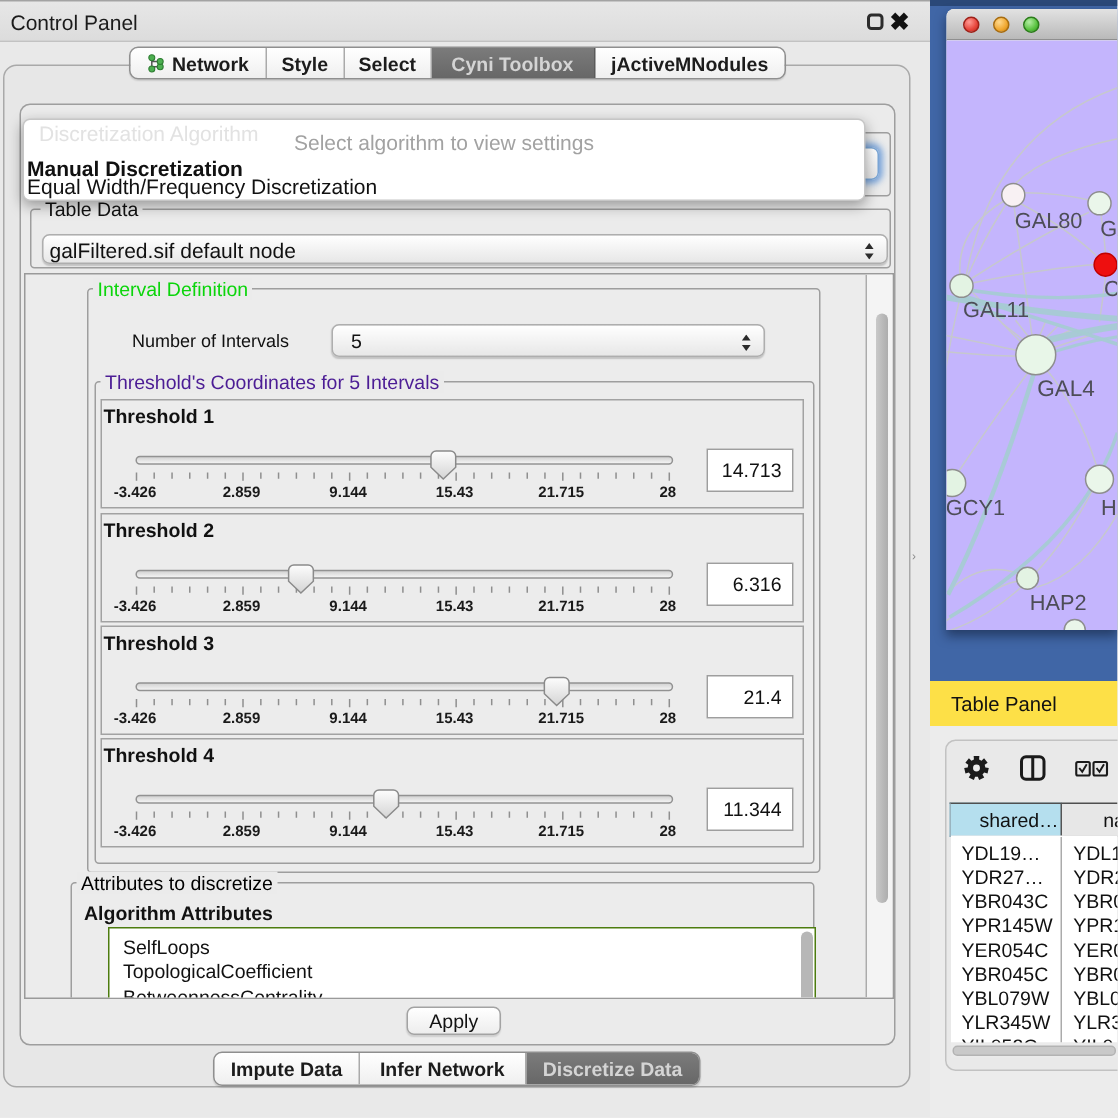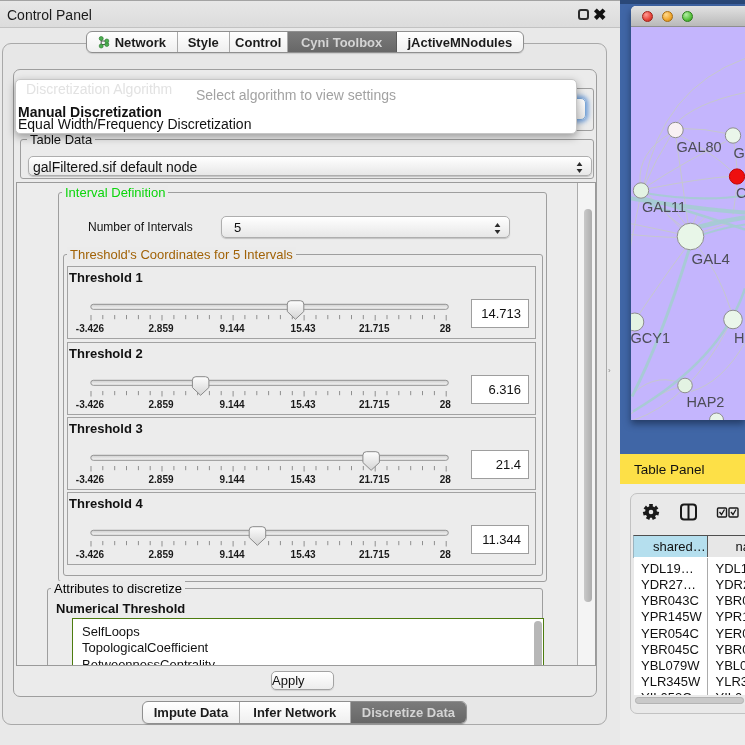--- a/index.html
+++ b/index.html
@@ -33,21 +33,21 @@
 
 .tpanel {position:absolute;left:50px;width:469px;height:73px;border:1px solid #a2a2a2;background:#ececec}
 .ttitle {position:absolute;left:1px;top:3px;font-weight:bold;font-size:13px}
 .tlabs {position:absolute;left:0;top:56px;width:100%;font-size:10px;font-weight:bold;color:#1a1a1a}
 .tl {position:absolute;width:60px;text-align:center}
 .vbox {position:absolute;left:403px;top:32px;width:58px;height:29px;background:#fff;border:1px solid #9e9e9e;font-size:13px;text-align:right;padding:6px 7px 0 0}
 
 #numlist {position:absolute;left:55px;top:435px;width:472px;height:60px;background:#fff;border:1px solid #4d7c0f;font-size:13px}
 #lthumb {position:absolute;right:1px;top:2px;width:8.5px;height:70px;border-radius:4px;background:#b7b7b7}
 
-#apply {position:absolute;left:271px;top:671px;width:63px;height:18.5px;border:1px solid #a3a3a3;border-radius:5px;background:linear-gradient(#ffffff,#ededed);font-size:13px;line-height:17px;box-shadow:0 1px 1px rgba(0,0,0,0.12)}
+#apply {position:absolute;left:271px;top:671px;width:63px;height:18.5px;border:1px solid #a3a3a3;border-radius:5px;background:linear-gradient(#ffffff,#ededed);font-size:13px;text-align:center;line-height:17px;box-shadow:0 1px 1px rgba(0,0,0,0.12)}
 
 #popup {position:absolute;left:15px;top:79px;width:562px;height:54.5px;background:#fff;border:1px solid #c6c6c6;border-radius:5px;box-shadow:0 3px 9px rgba(0,0,0,0.35)}
 
 #bluepanel {position:absolute;left:620px;top:0;width:125px;height:454px;background:#4066a6}
 #bluetop {position:absolute;left:620px;top:0;width:125px;height:4px;background:#2a4878}
 #netwin {position:absolute;left:631px;top:5.5px;width:114px;height:414.5px;background:#fff;border-top-left-radius:5px;box-shadow:0 4px 7px rgba(10,20,40,0.5)}
 #nettitle {position:absolute;left:0;top:0;width:114px;height:21px;background:linear-gradient(#e2e2e2,#b9b9b9);border-bottom:1px solid #8f8f8f;border-top-left-radius:5px}
 .tl-btn {position:absolute;top:5.5px;width:11px;height:11px;border-radius:50%}
 #netcontent {position:absolute;left:631px;top:26.5px;width:114px;height:393.5px;background:#c4b5fd;overflow:hidden}
 #tphead {position:absolute;left:620px;top:454px;width:125px;height:30px;background:#fde047}
@@ -73,21 +73,21 @@
 
 <div class="seg" id="toptabs">
   <div class="s" style="width:91px"><svg width="13" height="13" viewBox="0 0 13 13" style="margin-right:4px">
         <path d="M3.2,2.5 V10 M3.2,8.5 H8.3 M3.2,5 H8.3" stroke="#555" stroke-width="1" fill="none"></path>
         <circle cx="3.2" cy="2.5" r="2" fill="#4caf50" stroke="#2e7d32" stroke-width="0.7"></circle>
         <circle cx="3.2" cy="10" r="2" fill="#4caf50" stroke="#2e7d32" stroke-width="0.7"></circle>
         <circle cx="8.8" cy="8.5" r="2" fill="#4caf50" stroke="#2e7d32" stroke-width="0.7"></circle>
         <circle cx="8.8" cy="5" r="2" fill="#4caf50" stroke="#2e7d32" stroke-width="0.7"></circle>
       </svg>Network</div>
   <div class="s" style="width:52.5px">Style</div>
-  <div class="s" style="width:58px">Control</div>
+  <div class="s" style="width:58px">Select</div>
   <div class="s sel" style="width:109.5px">Cyni Toolbox</div>
   <div class="s" style="width:127px">jActiveMNodules</div>
 </div>
 
 <div id="inner">
 
   <div class="group" style="left:6px;top:18px;width:574px;height:43px">
     <span class="glabel" style="left:6px;color:#8a8a8a">Discretization Algorithm</span>
   </div>
   <div class="combo" style="left:527px;top:28px;width:45px;height:22px;box-shadow:0 0 4px 2.5px rgba(100,150,215,0.85);border-color:#7ba7d7"></div>
@@ -127,21 +127,21 @@
   <div class="combo" style="left:204px;top:32.5px;width:289px;height:22.5px">
     <span class="txt" style="top:3px;left:12px">5</span>
     <span class="arr" style="top:6px">
         <svg width="7" height="11" viewBox="0 0 7 11">
           <path d="M3.5,0 L6.4,4 H0.6 Z" fill="#2b2b2b"></path>
           <path d="M3.5,11 L6.4,7 H0.6 Z" fill="#2b2b2b"></path>
         </svg>
       </span>
   </div>
   <div class="group" style="left:46px;top:71px;width:480px;height:322px">
-    <span class="glabel" style="left:3px;color:#a16207">Threshold's Coordinates for 5 Intervals</span>
+    <span class="glabel" style="left:3px;color:#4c1d95">Threshold's Coordinates for 5 Intervals</span>
   </div>
   
   <div class="tpanel" style="top:83px">
     <div class="ttitle">Threshold 1</div>
     <svg width="469" height="73" style="position:absolute;left:0;top:0" viewBox="66 0 469 73">
       <rect x="88.8" y="37.3" width="357.5" height="5" rx="2.5" fill="url(#trk)" stroke="#929292" stroke-width="1"></rect>
       <path d="M88.5,48.0 V53.5 M100.3,48.0 V52.2 M112.2,48.0 V52.2 M124.0,48.0 V52.2 M135.9,48.0 V52.2 M147.7,48.0 V52.2 M159.5,48.0 V53.5 M171.4,48.0 V52.2 M183.2,48.0 V52.2 M195.1,48.0 V52.2 M206.9,48.0 V52.2 M218.7,48.0 V52.2 M230.6,48.0 V53.5 M242.4,48.0 V52.2 M254.3,48.0 V52.2 M266.1,48.0 V52.2 M277.9,48.0 V52.2 M289.8,48.0 V52.2 M301.6,48.0 V53.5 M313.5,48.0 V52.2 M325.3,48.0 V52.2 M337.1,48.0 V52.2 M349.0,48.0 V52.2 M360.8,48.0 V52.2 M372.7,48.0 V53.5 M384.5,48.0 V52.2 M396.3,48.0 V52.2 M408.2,48.0 V52.2 M420.0,48.0 V52.2 M431.9,48.0 V52.2 M443.7,48.0 V53.5" stroke="#8f8f8f" stroke-width="1" transform="translate(0.5,0)"></path>
       <path d="M285.3,44.5 V37.2 a3.5,3.5 0 0 1 3.5,-3.5 h9.5 a3.5,3.5 0 0 1 3.5,3.5 V44.5 L293.5,52.3 Z" fill="url(#thm)" stroke="#8a8a8a" stroke-width="1"></path>
     </svg>
     <div class="tlabs">
@@ -201,21 +201,21 @@
         <span class="tl" style="left:134.1px">9.144</span>
         <span class="tl" style="left:205.1px">15.43</span>
         <span class="tl" style="left:276.2px">21.715</span>
         <span class="tl" style="left:347.2px">28</span>
       </div>
     <div class="vbox">11.344</div>
   </div>
   <div class="group" style="left:30px;top:405px;width:496px;height:300px">
     <span class="glabel" style="left:3px;color:#000000">Attributes to discretize</span>
   </div>
-  <span style="position:absolute;left:39px;top:418px;font-weight:bold;font-size:13px">Numerical Threshold</span>
+  <span style="position:absolute;left:39px;top:418px;font-weight:bold;font-size:13px">Algorithm Attributes</span>
   <div id="numlist">
     <div style="position:absolute;left:9px;top:4.5px">SelfLoops</div>
       <div style="position:absolute;left:9px;top:21.3px">TopologicalCoefficient</div>
       <div style="position:absolute;left:9px;top:38.1px">BetweennessCentrality</div>
     <div id="lthumb"></div>
   </div>
   <div id="vtrack">
       <div id="vthumb"></div>
     </div>
 </div>

